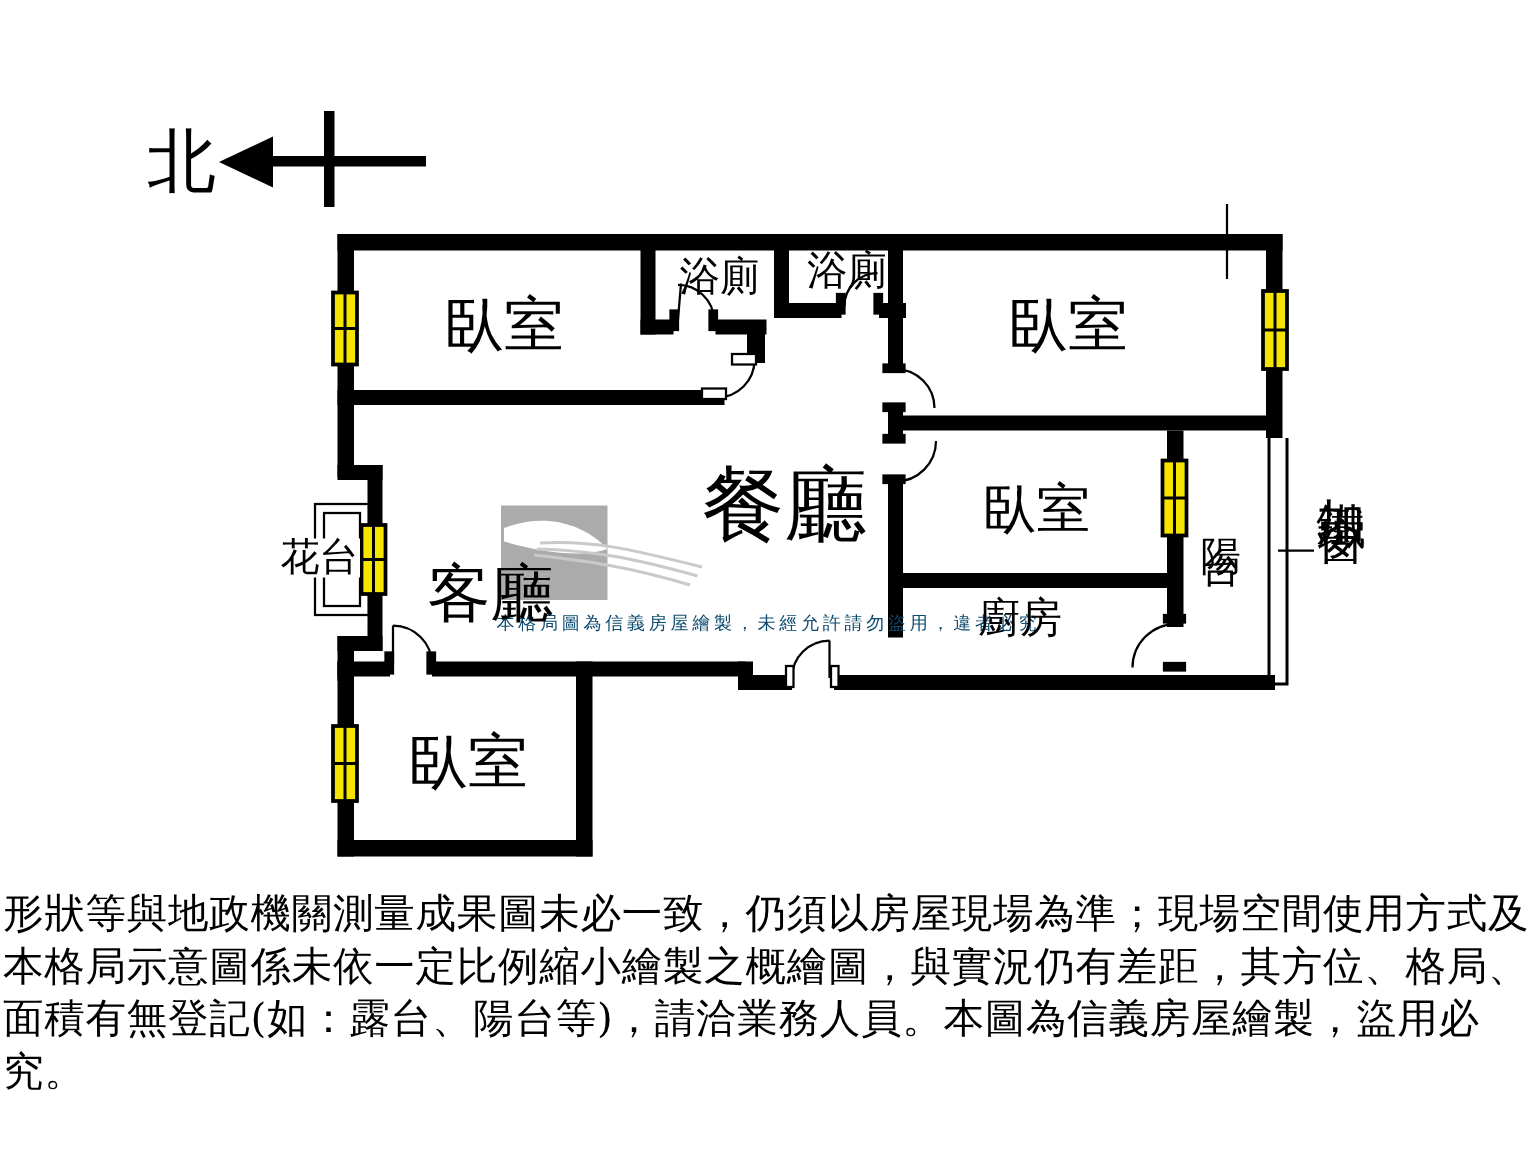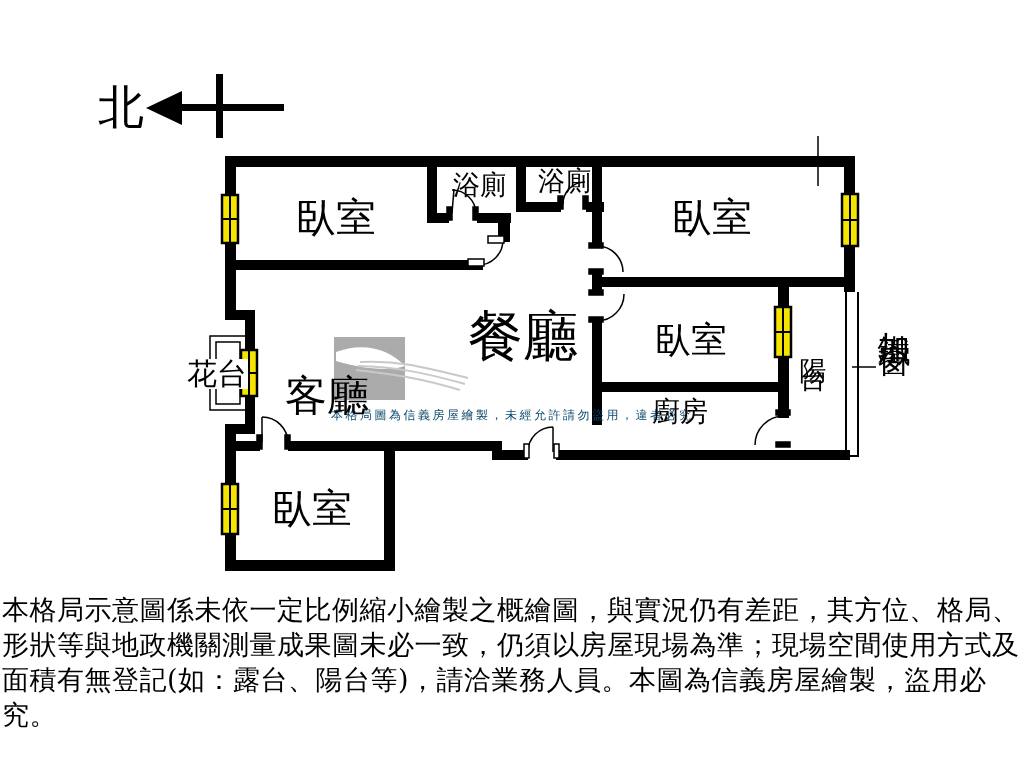--- a/index.html
+++ b/index.html
@@ -162,22 +162,22 @@
   <div class="lbl" style="left:296px;top:197px;font-size:40px;">臥室</div>
   <div class="lbl" style="left:453px;top:171px;font-size:27px;">浴廁</div>
   <div class="lbl" style="left:538px;top:167px;font-size:27px;">浴廁</div>
   <div class="lbl" style="left:672px;top:197px;font-size:40px;">臥室</div>
   <div class="lbl" style="left:468px;top:309px;font-size:55px;">餐廳</div>
   <div class="lbl" style="left:285px;top:346px;font-size:42px;margin-top:29px;">客廳</div>
   <div class="lbl" style="left:655px;top:322px;font-size:36px;">臥室</div>
   <div class="lbl" style="left:652px;top:398px;font-size:28px;">廚房</div>
   <div class="lbl vert" style="left:800px;top:338px;font-size:27px;">陽台</div>
   <div class="lbl vert" style="left:878px;top:305px;font-size:33px;">加鐵窗</div>
-  <div class="lbl" style="left:186px;top:359px;font-size:30px;background:#fff;padding:0 1px;">花台</div>
+  <div class="lbl" style="left:186px;top:359px;font-size:26px;background:#fff;padding:0 1px;">花台</div>
   <div class="lbl" style="left:272px;top:488px;font-size:40px;">臥室</div>
 
   <div id="disclaimer">
+    <div>形狀等與地政機關測量成果圖未必一致，仍須以房屋現場為準；現場空間使用方式及</div>
     <div>本格局示意圖係未依一定比例縮小繪製之概繪圖，與實況仍有差距，其方位、格局、</div>
-    <div>形狀等與地政機關測量成果圖未必一致，仍須以房屋現場為準；現場空間使用方式及</div>
     <div>面積有無登記(如：露台、陽台等)，請洽業務人員。本圖為信義房屋繪製，盜用必究。</div>
   </div>
 
 </div>
 
 </body></html>

